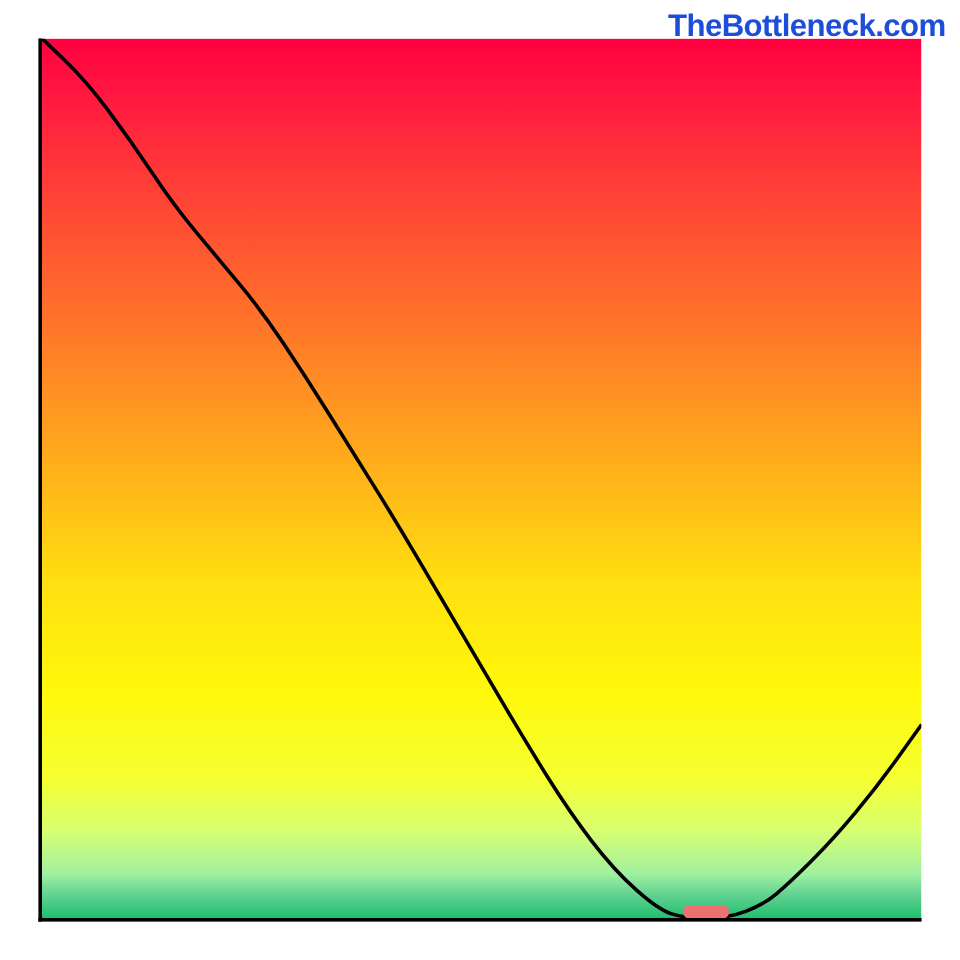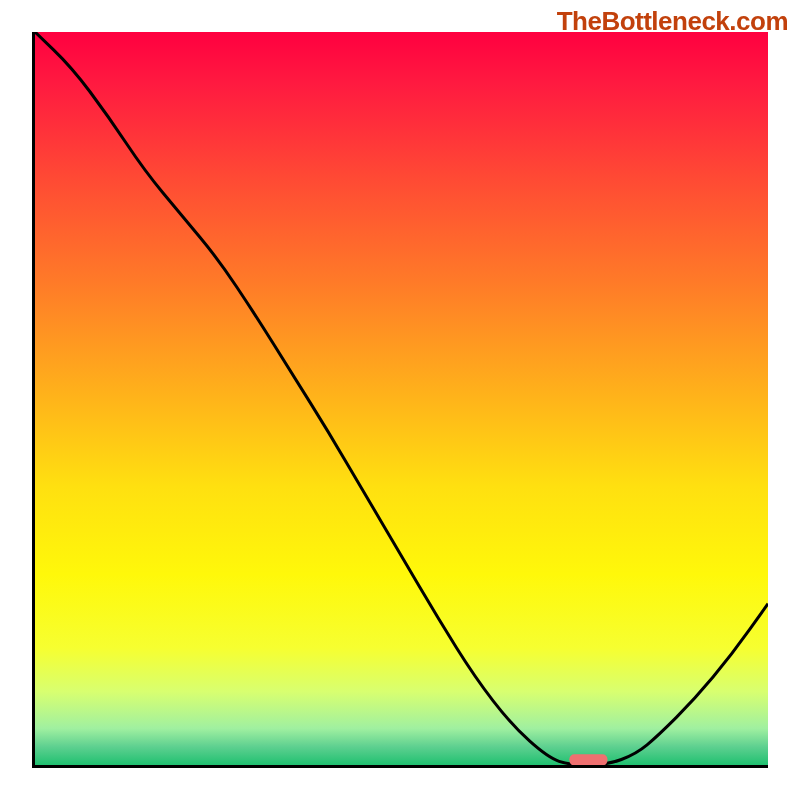--- a/index.html
+++ b/index.html
@@ -31,21 +31,21 @@
     width: 736px;
     height: 3px;
   }
   .watermark {
     position: absolute;
     top: 6px;
     right: 12px;
     font-family: Arial, Helvetica, sans-serif;
     font-weight: 700;
     font-size: 26px;
-    color: #c2410c;
+    color: #1d4ed8;
     letter-spacing: -0.5px;
     user-select: none;
   }
   .plot-area {
     position: absolute;
     left: 35px;
     top: 32px;
     width: 733px;
     height: 733px;
     overflow: hidden;

